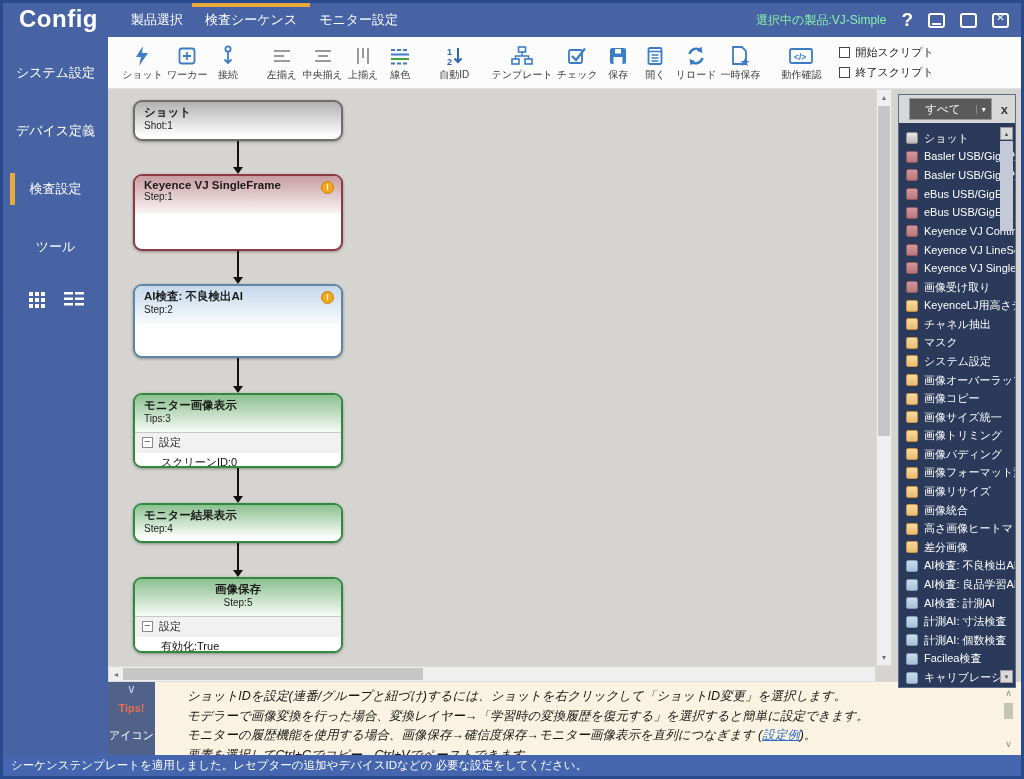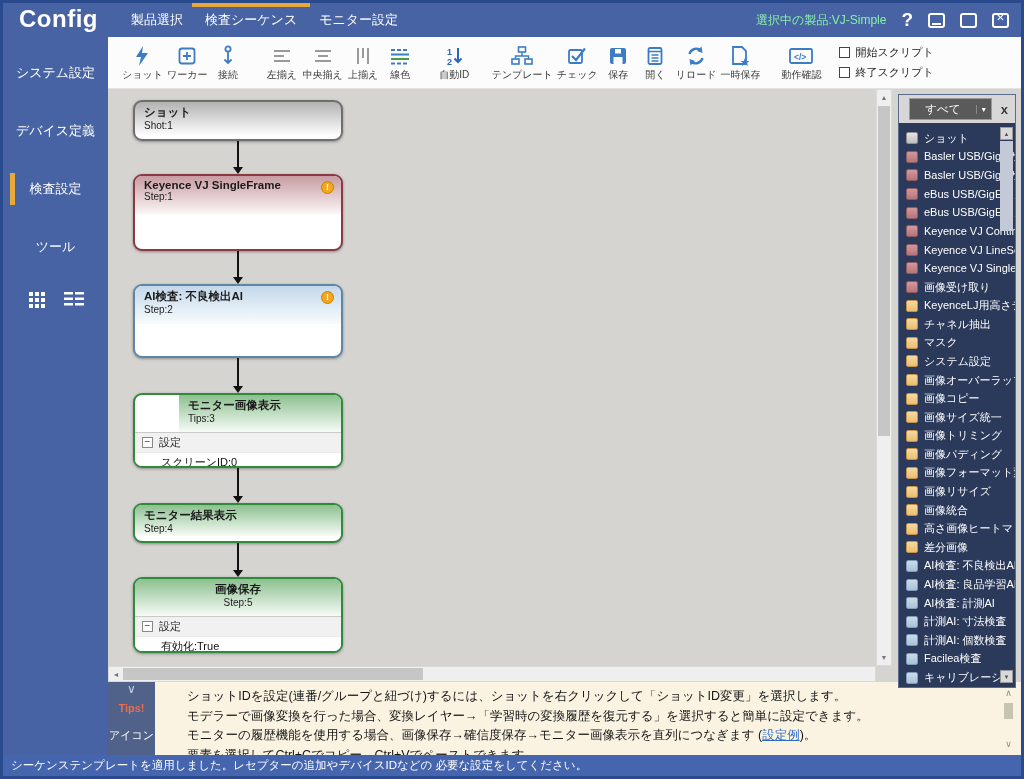--- a/index.html
+++ b/index.html
@@ -80,21 +80,21 @@
   .pal-sb-up, .pal-sb-dn { position:absolute; right:2px; width:13px; height:13px; background:#D9D9D9; border:1px solid #9A9A9A; color:#555; font-size:6px; text-align:center; line-height:12px; }
   .pal-sb-up { top:32px; } .pal-sb-dn { bottom:4px; }
   .pal-sb-th { position:absolute; right:2px; top:46px; width:13px; height:90px; background:#C3C9D6; }
 
   
   .tips { position:absolute; left:105px; right:0; top:679px; height:73px; background:#FAF3E1; display:flex; z-index:2; }
   .tips-side { width:47px; background:#50618A; flex:none; display:flex; flex-direction:column; align-items:center; }
   .tips-chevron { color:#C9D2E4; font-size:12px; line-height:14px; }
   .tips-title { color:#E87050; font-size:11px; font-weight:bold; margin-top:6px; }
   .tips-icon-label { color:#fff; font-size:11px; margin-top:14px; }
-  .tips-body { flex:1; overflow:hidden; padding:5px 26px 4px 18px; position:relative; }
+  .tips-body { flex:1; overflow:hidden; padding:5px 26px 4px 18px; position:relative;font-style:italic; }
   .tips-body ul { list-style:disc; margin-left:14px; }
   .tips-body li { font-size:12.5px; color:#151515; line-height:19.5px; white-space:nowrap; overflow:hidden; }
   .tips-link { color:#2E6BC4; text-decoration:underline; }
   .tips-sb { position:absolute; right:5px; top:6px; bottom:4px; width:15px; }
   .tips-sb .arr { color:#888; font-size:9px; text-align:center; height:12px; line-height:10px; }
   .tips-sb .th { width:9px; height:16px; background:#C8C4B4; margin:3px auto; }
   .tips-sb .arr.dn { position:absolute; bottom:0; left:0; right:0; }
 
   
   .statusbar { position:absolute; left:0; right:0; bottom:0; height:21px; background:#4565AE; display:flex; align-items:center; padding:0 8px; }
@@ -343,21 +343,21 @@
     <div class="node blue" style="top:195px; height:74px;">
       <div class="node-head" style="height:38px;">
         <div class="node-title">AI検査: 不良検出AI</div>
         <div class="node-sub">Step:2</div>
       </div>
       <div class="warn-badge">!</div>
     </div>
     <div class="arrow" style="top:269px; height:29px;"></div>
 
     <div class="node green" style="top:304px; height:75px;">
-      <div class="node-head" style="height:37px;margin-left:44px;">
+      <div class="node-head" style="height:37px;">
         <div class="node-title">モニター画像表示</div>
         <div class="node-sub">Tips:3</div>
       </div>
       <div class="setrow">
         <div class="minus-box">−</div>
         <span>設定</span>
       </div>
       <div class="valrow">スクリーンID:0</div>
     </div>
     <div class="arrow" style="top:379px; height:29px;"></div>

